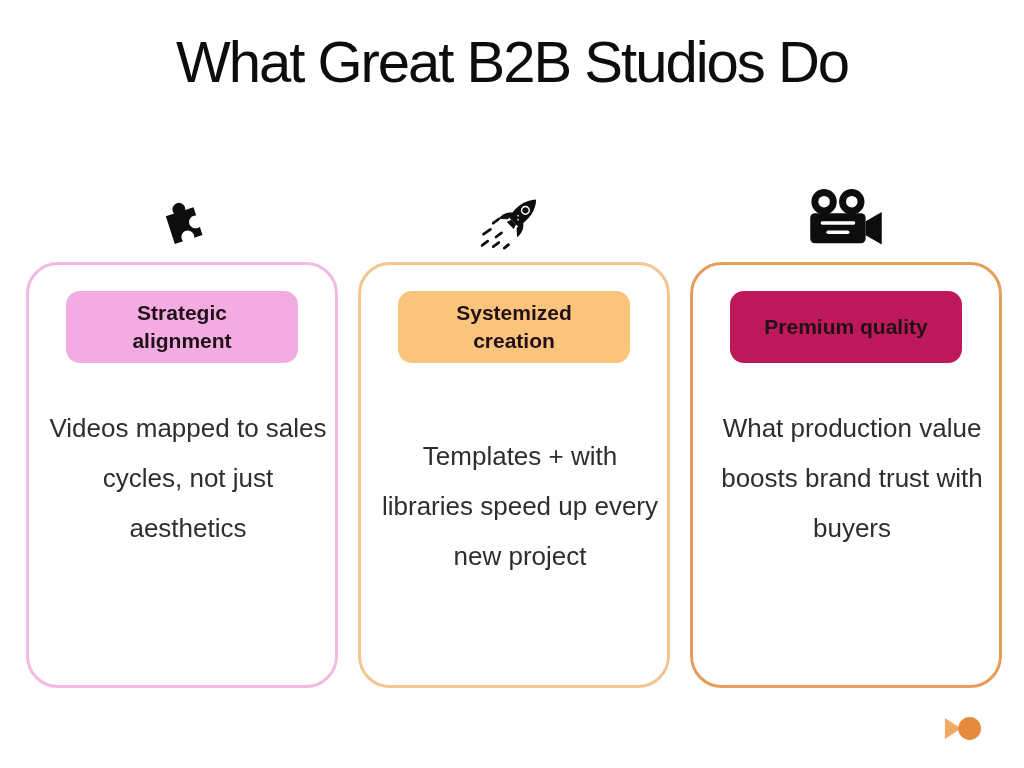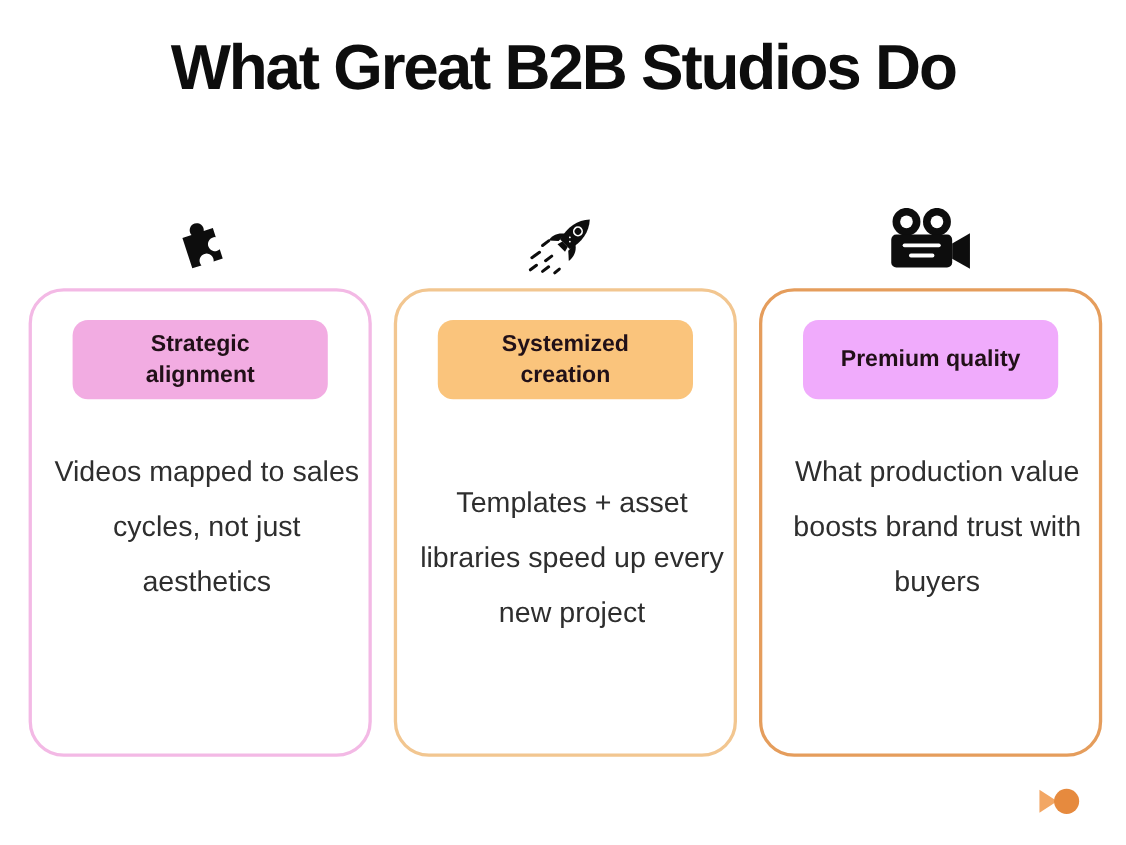--- a/index.html
+++ b/index.html
@@ -8,21 +8,21 @@
     position:relative;
     background:#ffffff;
     font-family:"Liberation Sans", sans-serif;
     overflow:hidden;
   }
   .title {
     position:absolute;
     top:28px; left:0; right:0;
     text-align:center;
     font-size:58px;
-    font-weight:700;
+    font-weight:400;
     letter-spacing:-2px;
     color:#0d0d0d;
   }
   .columns {
     position:absolute;
     top:182px; left:26px;
     display:flex;
     gap:20px;
   }
   .column { width:312px; display:flex; flex-direction:column; align-items:center; }
@@ -107,39 +107,39 @@
           <line x1="-46" y1="38" x2="-38" y2="32"></line>
           <line x1="-30" y1="40" x2="-22" y2="34"></line>
           <line x1="-14" y1="42" x2="-8" y2="37"></line>
         </g>
       </svg>
     </div>
     <div class="card" style="border-color: rgb(242, 198, 144); gap: 28px;">
       <div class="badge" style="background: rgb(250, 196, 124);">
         <span>Systemized creation</span>
       </div>
-      <p class="card-body">Templates + asset libraries speed up every new project</p>
+      <p class="card-body">Templates + with libraries speed up every new project</p>
     </div>
   </div>
 
   <div class="column">
     <div class="icon-box">
       <svg width="74" height="60" viewBox="0 0 64 52">
         <circle cx="13" cy="11" r="11" fill="#0d0d0d"></circle>
         <circle cx="13" cy="11" r="5" fill="#ffffff"></circle>
         <circle cx="37" cy="11" r="11" fill="#0d0d0d"></circle>
         <circle cx="37" cy="11" r="5" fill="#ffffff"></circle>
         <rect x="1" y="21" width="48" height="26" rx="4" fill="#0d0d0d"></rect>
         <rect x="10" y="28" width="30" height="3" rx="1.5" fill="#ffffff"></rect>
         <rect x="15" y="36" width="20" height="3" rx="1.5" fill="#ffffff"></rect>
         <polygon points="49,28 63,20 63,48 49,40" fill="#0d0d0d"></polygon>
       </svg>
     </div>
     <div class="card" style="border-color: rgb(229, 157, 92);">
-      <div class="badge" style="background: #f0abfc;">
+      <div class="badge" style="background: #be185d;">
         <span>Premium quality</span>
       </div>
       <p class="card-body">What production value boosts brand trust with buyers</p>
     </div>
   </div>
 
 </div>
 
 <div class="logo">
   <svg width="38" height="29" viewBox="0 0 40 30">

